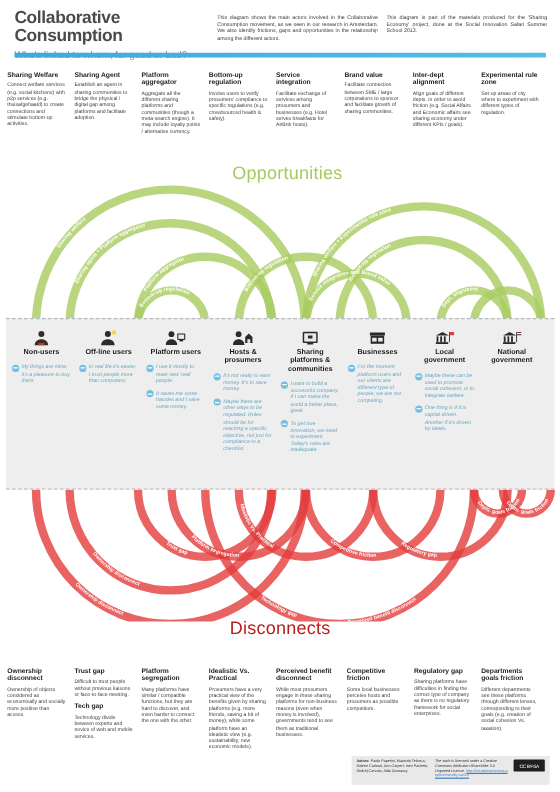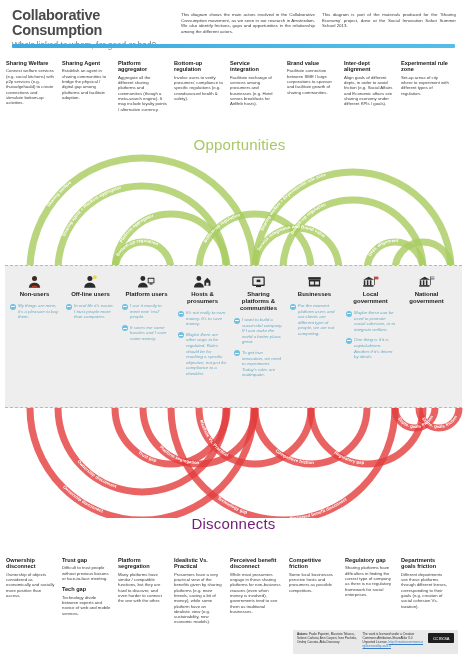--- a/index.html
+++ b/index.html
@@ -56,21 +56,21 @@
   .quote .bullet::after {
     content: ""; position: absolute; left: 1.3px; top: 2.6px; width: 3.4px; height: 1px;
     background: #ffffff; border-radius: 1px;
   }
   .quote span.qt { font-size: 4.4px; line-height: 5.6px; color: #6aa9c4; font-style: italic; display: block; }
 
   
   .disc { position: absolute; left: 0; top: 408px; width: 467px; height: 140px; overflow: hidden; }
   .disc-title {
     position: absolute; left: 0; top: 107px; width: 467px; text-align: center;
-    font-size: 15px; color: #701a75; letter-spacing: 0.2px;
+    font-size: 15px; color: #b91c1c; letter-spacing: 0.2px;
   }
 
   
   .botcols { position: absolute; left: 0; top: 557px; width: 467px; height: 80px; }
   .botcol { position: absolute; top: 0; }
   .botcol h4 { font-size: 5.6px; font-weight: bold; color: #1b1b1b; line-height: 6.4px; margin-bottom: 2px; }
   .botcol h4.second { margin-top: 5px; }
   .botcol p { font-size: 4.3px; line-height: 5.3px; color: #3d3d3d; }
 
   

